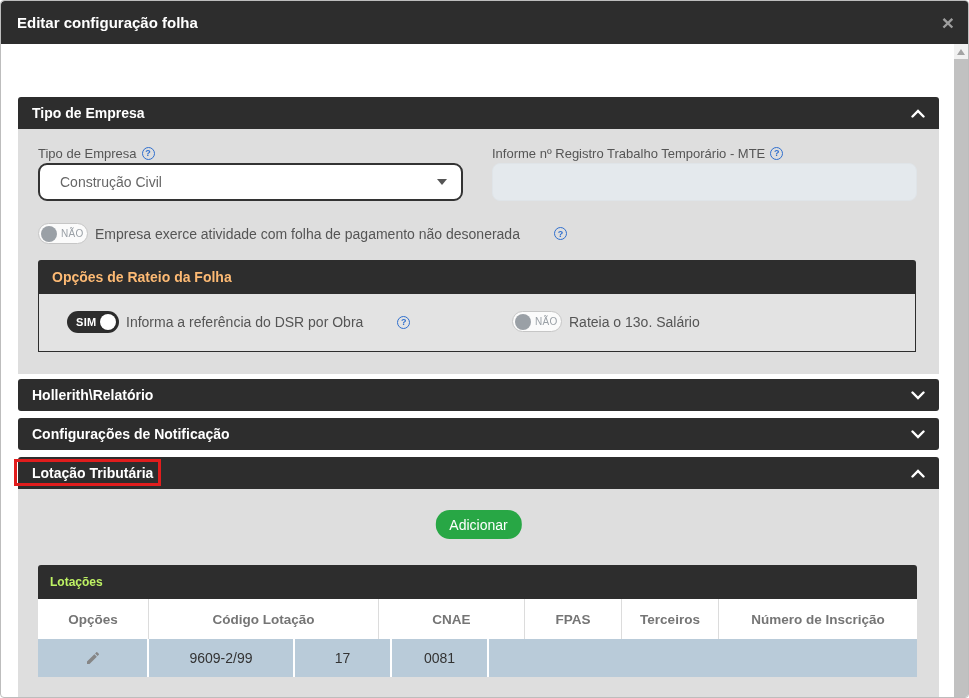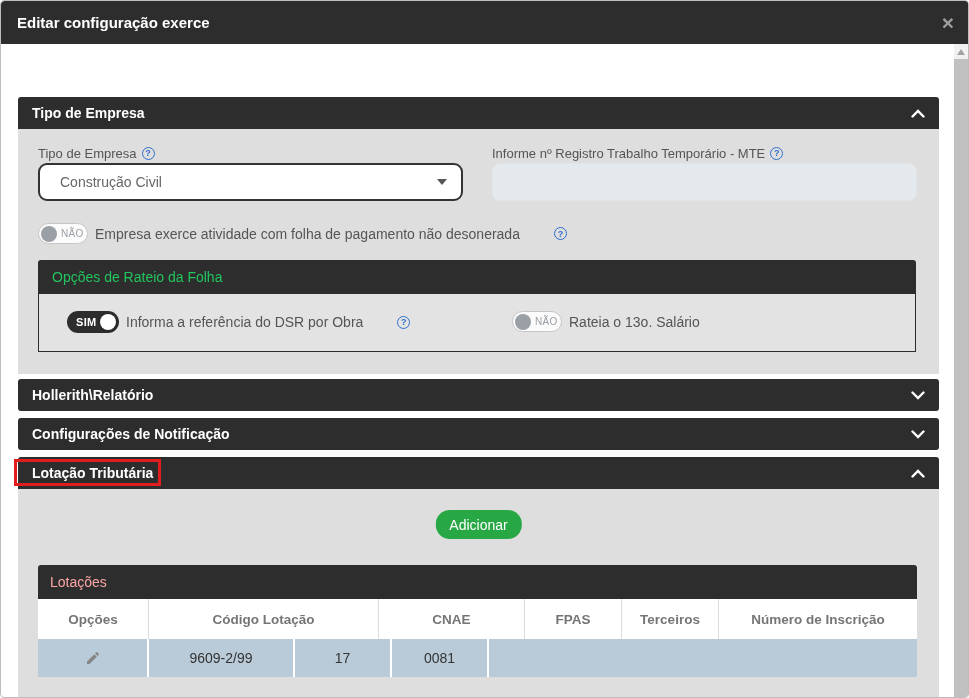--- a/index.html
+++ b/index.html
@@ -43,30 +43,30 @@
   .toggle-off .knob{position:absolute;left:2px;width:16px;height:16px;border-radius:50%;background:#9aa0a6;}
   .toggle-off .t-text{margin-left:22px;font-size:10px;color:#9aa0a6;letter-spacing:.3px;}
   .toggle-on{width:52px;height:22px;border-radius:12px;background:#2d2d2d;position:relative;
              display:flex;align-items:center;cursor:pointer;flex:0 0 auto;}
   .toggle-on .t-text{margin-left:9px;font-size:11px;color:#fff;font-weight:bold;letter-spacing:.3px;}
   .toggle-on .knob{position:absolute;right:3px;width:16px;height:16px;border-radius:50%;background:#fff;
                    box-shadow:0 0 2px rgba(0,0,0,.5);}
   .inner-panel{position:absolute;left:20px;top:131px;width:878px;}
   .inner-header{height:34px;background:#2d2d2d;border-radius:3px 3px 0 0;display:flex;
                 align-items:center;padding:0 14px;}
-  .inner-header span{color:#22c55e;font-size:14px;font-weight:normal;}
+  .inner-header span{color:#fdba74;font-size:14px;font-weight:bold;}
   .inner-body{height:58px;background:#e3e3e3;border:1px solid #2d2d2d;border-top:none;position:relative;}
   
   .add-btn{position:absolute;left:50%;transform:translateX(-50%);top:21px;height:29px;
            background:#28a745;color:#fff;font-size:14px;border:none;border-radius:14px;
            padding:0 14px;cursor:pointer;}
   .ltable{position:absolute;left:20px;top:76px;width:879px;}
   .ltable-bar{height:34px;background:#2d2d2d;border-radius:3px 3px 0 0;display:flex;
               align-items:center;padding:0 12px;}
-  .ltable-bar span{color:#fca5a5;font-size:14px;font-weight:normal;}
+  .ltable-bar span{color:#bef264;font-size:12px;font-weight:bold;}
   .ltable-head{display:flex;background:#fff;height:40px;}
   .ltable-head .cell{display:flex;align-items:center;justify-content:center;font-size:13.5px;
                      font-weight:bold;color:#757575;border-right:1px solid #dcdcdc;}
   .ltable-head .cell:last-child{border-right:none;}
   .ltable-row{display:flex;background:#b9cbd9;height:38px;cursor:pointer;}
   .ltable-row .cell{display:flex;align-items:center;justify-content:center;font-size:14px;
                     color:#333;border-right:2px solid #fff;}
   .ltable-row .cell:last-child{border-right:none;}
   .c0{width:111px;}.c1{width:230px;}.c2{width:146px;}.c3{width:97px;}.c4{width:97px;}.c5{width:198px;flex:1;}
   
@@ -80,21 +80,21 @@
            border-bottom:6px solid #a3a3a3;}
   .sb-thumb{position:absolute;top:15px;bottom:0;left:0;width:14px;background:#c1c1c1;}
   .pencil{width:16px;height:16px;fill:#868686;}
 </style>
 </head>
 <body>
 
 <div class="modal">
 
   <div class="modal-header">
-    <span class="modal-title">Editar configuração exerce</span>
+    <span class="modal-title">Editar configuração folha</span>
     <span class="close-btn">×</span>
   </div>
 
 
   <div class="sec-header open-top" style="top:96px;">
     <span class="sec-title">Tipo de Empresa</span>
     <span class="chev">
       <svg width="14" height="9" viewBox="0 0 14 9">
           <path d="M1.5 7.5 L7 2 L12.5 7.5" fill="none" stroke="#fff" stroke-width="2.4" stroke-linecap="round"></path>
         </svg>

